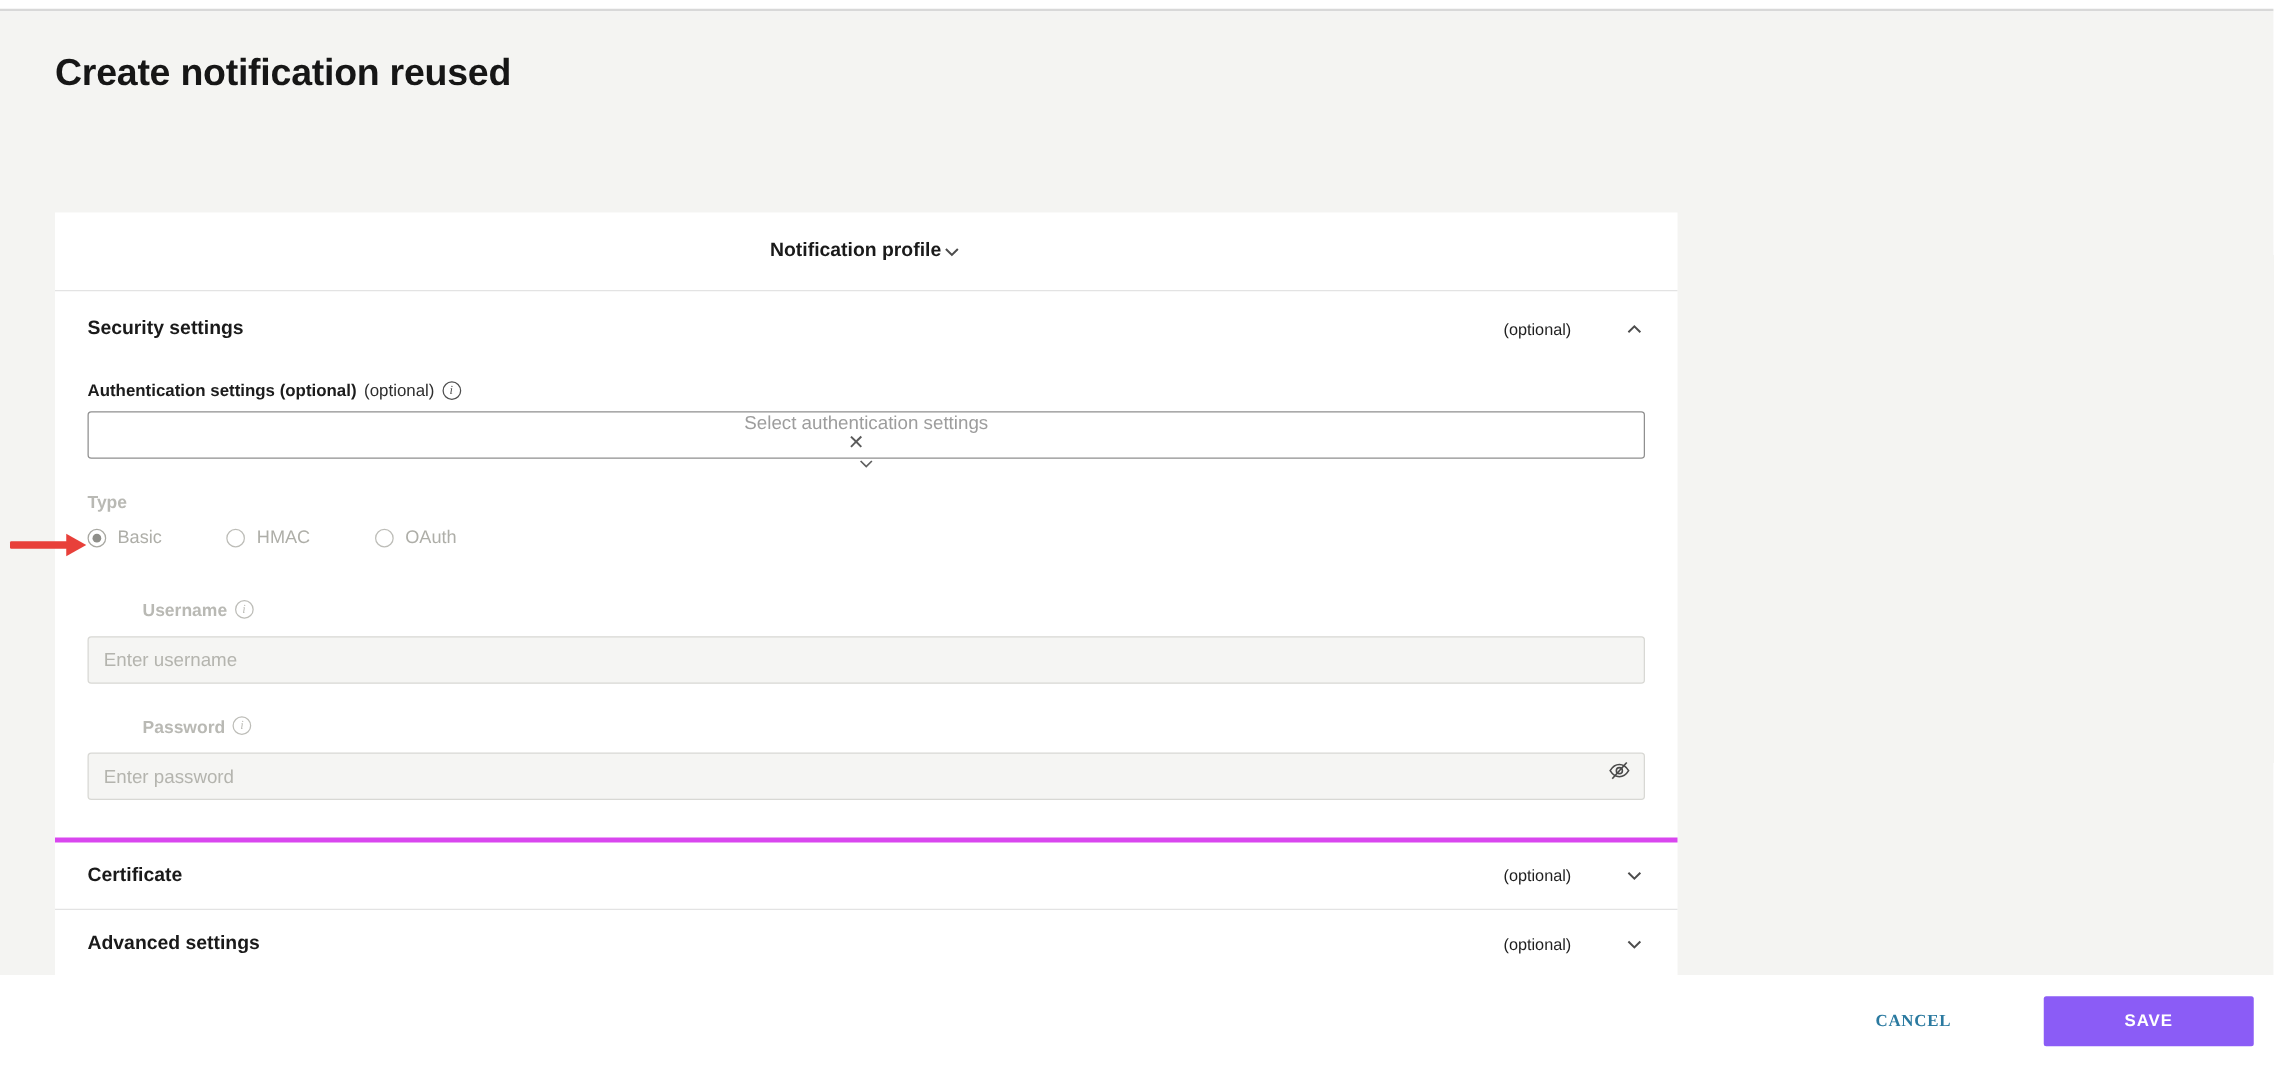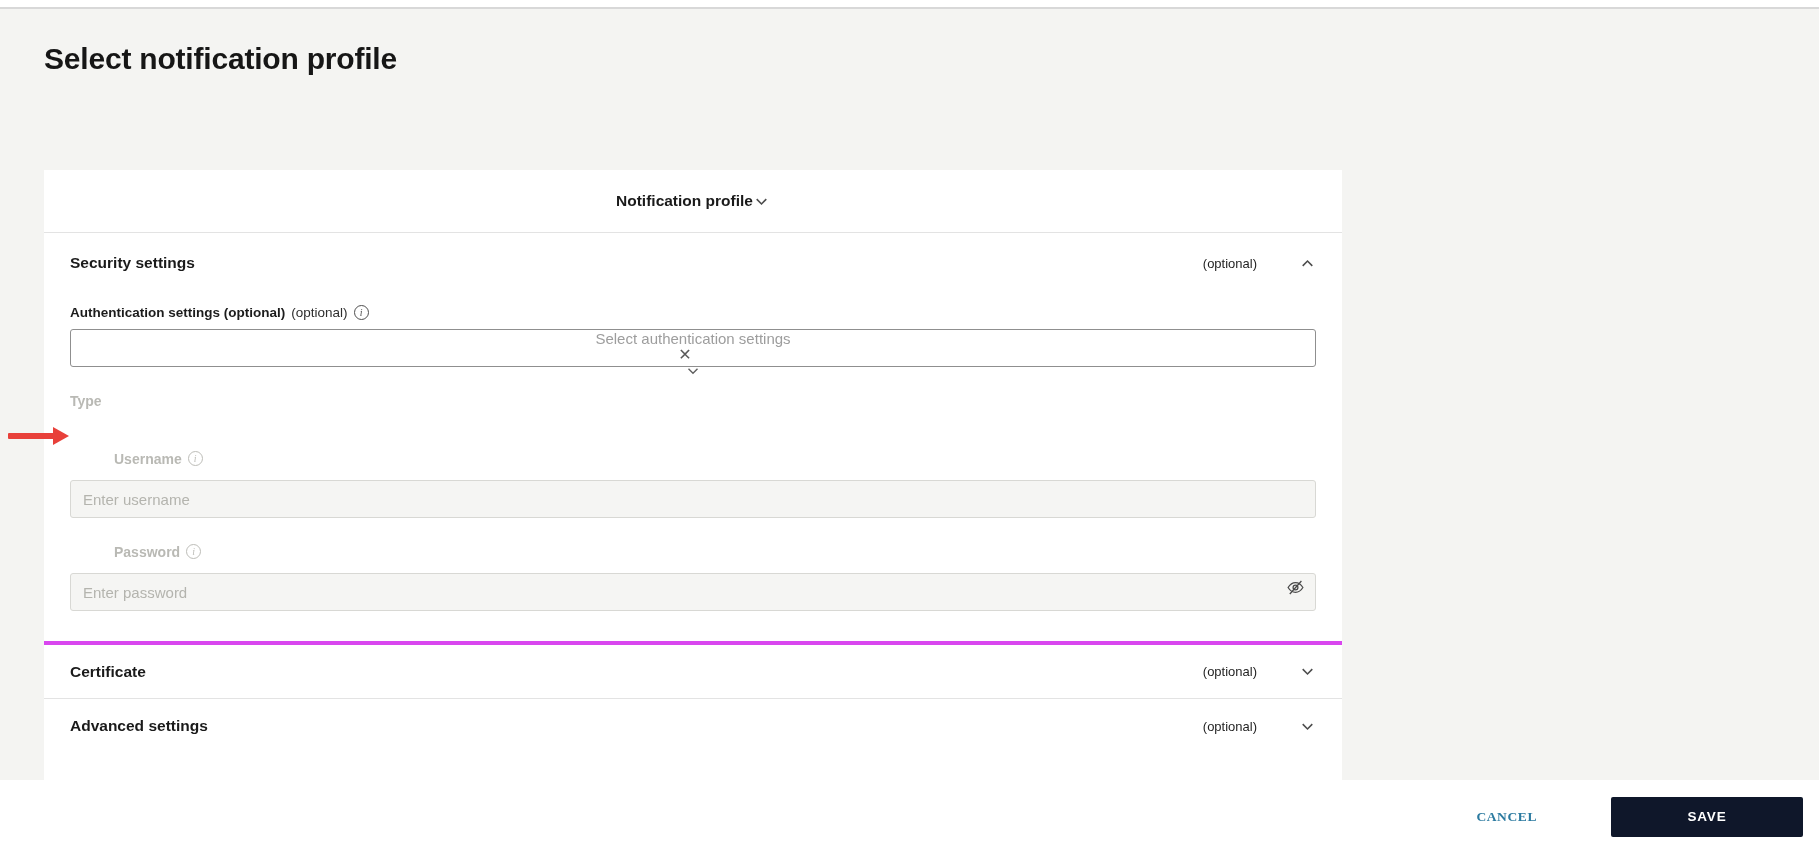--- a/index.html
+++ b/index.html
@@ -59,30 +59,30 @@
   .eye-btn{position:absolute;right:11px;top:17px;width:20px;height:20px;display:flex;align-items:center;justify-content:center;cursor:pointer;background:none;border:none;padding:0;}
 
   
   .red-arrow{position:absolute;left:8px;top:427px;width:61px;height:18px;pointer-events:none;}
   .red-arrow .shaft{position:absolute;left:0;top:6px;width:46px;height:6px;background:#e8403a;border-radius:1px;}
   .red-arrow .head{position:absolute;right:0;top:0;width:0;height:0;border-top:9px solid transparent;border-bottom:9px solid transparent;border-left:16px solid #e8403a;}
 
   
   .footer{position:absolute;left:0;top:780px;width:100%;height:73px;background:#ffffff;display:flex;align-items:center;justify-content:flex-end;box-sizing:border-box;padding-right:16px;}
   .cancel-btn{background:none;border:none;font-family:Liberation Serif, serif;font-size:13.5px;font-weight:700;letter-spacing:0.6px;color:#2b7aa0;cursor:pointer;margin-right:64px;padding:8px 10px;}
-  .save-btn{width:192px;height:40px;background:#0f172a;color:#ffffff;border:none;border-radius:2px;font-family:"Liberation Sans", sans-serif;font-size:13.5px;font-weight:700;letter-spacing:0.8px;cursor:pointer;}
+  .save-btn{width:168px;height:40px;background:#8b5cf6;color:#ffffff;border:none;border-radius:2px;font-family:"Liberation Sans", sans-serif;font-size:13.5px;font-weight:700;letter-spacing:0.8px;cursor:pointer;}
 </style>
 </head>
 <body>
 
 <div class="screen">
   <div class="topbar"></div>
   <div class="main-bg"></div>
 
-  <h1 class="page-title">Select notification profile</h1>
+  <h1 class="page-title">Create notification reused</h1>
 
   <div class="card">
 
     <div class="sec-row row-np">
       <span class="sec-title">Notification profile</span>
       <span class="chev">
         <svg width="17" height="17" viewBox="0 0 16 16">
             <path d="M3.5 5.8 8 10.3 12.5 5.8" fill="none" stroke="#4d4d4d" stroke-width="1.5"></path>
           </svg>
       </span>
@@ -113,20 +113,36 @@
         <span class="clear-x">✕</span>
         <span class="chev">
           <svg width="16" height="16" viewBox="0 0 16 16">
               <path d="M3.5 5.8 8 10.3 12.5 5.8" fill="none" stroke="#5f5f5f" stroke-width="1.4"></path>
             </svg>
         </span>
       </div>
 
       <div class="type-label">Type</div>
 
+      <div class="radio-row">
+        <div class="radio-item checked">
+          <span class="radio-circle">
+              <span class="dot"></span>
+            </span>
+          <span class="radio-label">Basic</span>
+        </div>
+        <div class="radio-item">
+          <span class="radio-circle"></span>
+          <span class="radio-label">HMAC</span>
+        </div>
+        <div class="radio-item">
+          <span class="radio-circle"></span>
+          <span class="radio-label">OAuth</span>
+        </div>
+      </div>
 
       <div class="field-label-row lbl-username">
         <span class="field-label">Username</span>
         <span class="info-icon dim">i</span>
       </div>
       <input class="text-input" type="text" placeholder="Enter username" style="">
 
       <div class="field-label-row lbl-password">
         <span class="field-label">Password</span>
         <span class="info-icon dim">i</span>

